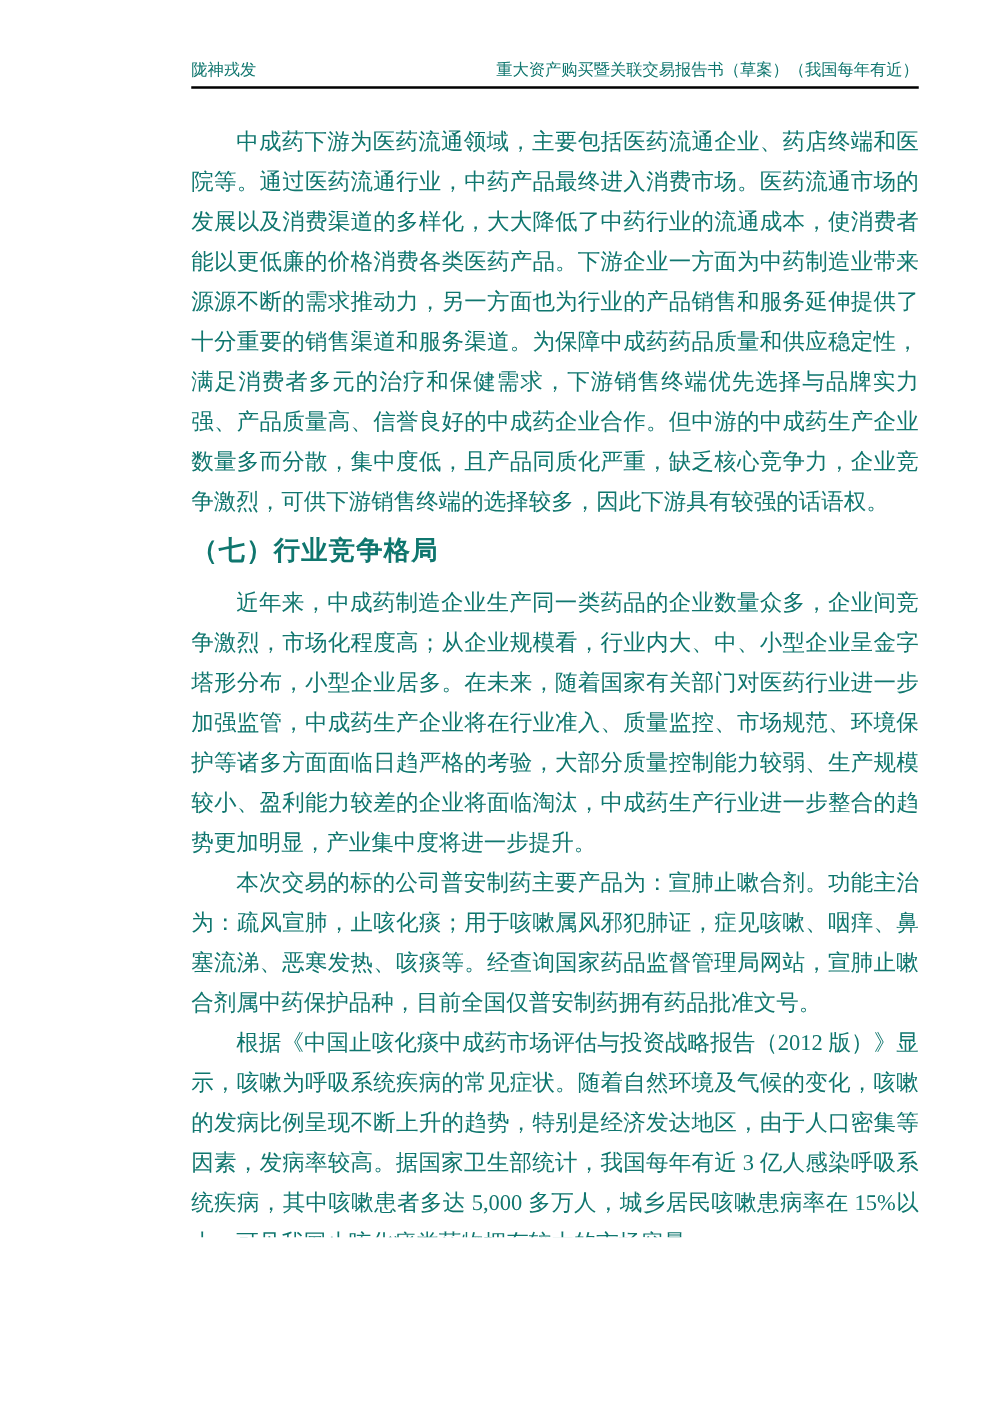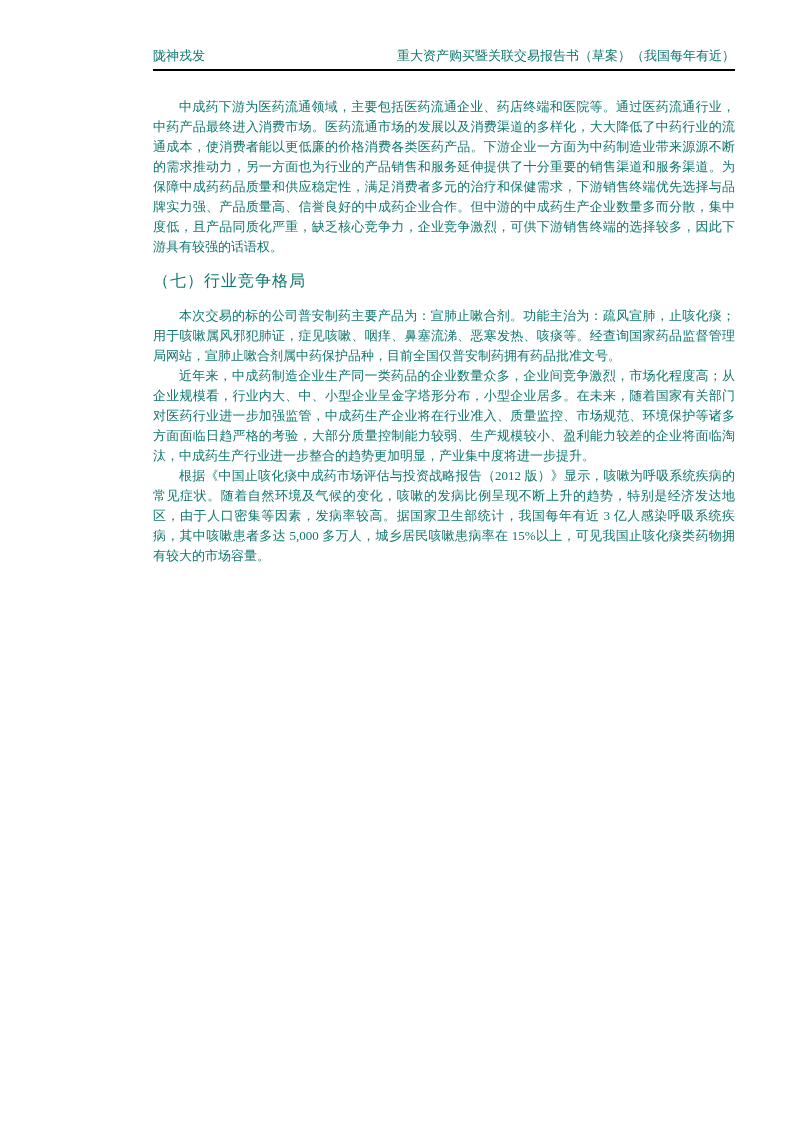--- a/index.html
+++ b/index.html
@@ -32,30 +32,30 @@
     white-space: nowrap;
   }
   .doc-body {
     position: absolute;
     left: 118px;
     top: 97px;
     width: 582px;
   }
   .para {
     margin: 0;
-    font-size: 13px;
-    line-height: 20px;
+    font-size: 18px;
+    line-height: 32px;
     text-align: justify;
     text-indent: 2em;
     word-break: break-all;
   }
   .heading {
     font-family: "Liberation Sans", "DejaVu Sans", sans-serif;
-    font-weight: normal;
-    font-size: 16px;
+    font-weight: bold;
+    font-size: 21px;
     line-height: 30px;
     letter-spacing: 1px;
     margin: 9px 0 10px 0;
   }
   .footer {
     position: absolute;
     right: 93px;
     top: 1021px;
     font-size: 13px;
     font-weight: normal;
@@ -68,22 +68,22 @@
 <div class="page">
 
   <div class="header">
     <span>陇神戎发</span>
     <span>重大资产购买暨关联交易报告书（草案）（我国每年有近）</span>
   </div>
 
   <div class="doc-body">
     <p class="para">中成药下游为医药流通领域，主要包括医药流通企业、药店终端和医院等。通过医药流通行业，中药产品最终进入消费市场。医药流通市场的发展以及消费渠道的多样化，大大降低了中药行业的流通成本，使消费者能以更低廉的价格消费各类医药产品。下游企业一方面为中药制造业带来源源不断的需求推动力，另一方面也为行业的产品销售和服务延伸提供了十分重要的销售渠道和服务渠道。为保障中成药药品质量和供应稳定性，满足消费者多元的治疗和保健需求，下游销售终端优先选择与品牌实力强、产品质量高、信誉良好的中成药企业合作。但中游的中成药生产企业数量多而分散，集中度低，且产品同质化严重，缺乏核心竞争力，企业竞争激烈，可供下游销售终端的选择较多，因此下游具有较强的话语权。</p>
     <h2 class="heading">（七）行业竞争格局</h2>
+    <p class="para">近年来，中成药制造企业生产同一类药品的企业数量众多，企业间竞争激烈，市场化程度高；从企业规模看，行业内大、中、小型企业呈金字塔形分布，小型企业居多。在未来，随着国家有关部门对医药行业进一步加强监管，中成药生产企业将在行业准入、质量监控、市场规范、环境保护等诸多方面面临日趋严格的考验，大部分质量控制能力较弱、生产规模较小、盈利能力较差的企业将面临淘汰，中成药生产行业进一步整合的趋势更加明显，产业集中度将进一步提升。</p>
     <p class="para">本次交易的标的公司普安制药主要产品为：宣肺止嗽合剂。功能主治为：疏风宣肺，止咳化痰；用于咳嗽属风邪犯肺证，症见咳嗽、咽痒、鼻塞流涕、恶寒发热、咳痰等。经查询国家药品监督管理局网站，宣肺止嗽合剂属中药保护品种，目前全国仅普安制药拥有药品批准文号。</p>
-    <p class="para">近年来，中成药制造企业生产同一类药品的企业数量众多，企业间竞争激烈，市场化程度高；从企业规模看，行业内大、中、小型企业呈金字塔形分布，小型企业居多。在未来，随着国家有关部门对医药行业进一步加强监管，中成药生产企业将在行业准入、质量监控、市场规范、环境保护等诸多方面面临日趋严格的考验，大部分质量控制能力较弱、生产规模较小、盈利能力较差的企业将面临淘汰，中成药生产行业进一步整合的趋势更加明显，产业集中度将进一步提升。</p>
     <p class="para">根据《中国止咳化痰中成药市场评估与投资战略报告（2012 版）》显示，咳嗽为呼吸系统疾病的常见症状。随着自然环境及气候的变化，咳嗽的发病比例呈现不断上升的趋势，特别是经济发达地区，由于人口密集等因素，发病率较高。据国家卫生部统计，我国每年有近 3 亿人感染呼吸系统疾病，其中咳嗽患者多达 5,000 多万人，城乡居民咳嗽患病率在 15%以上，可见我国止咳化痰类药物拥有较大的市场容量。</p>
   </div>
 
   <div class="footer">
     <span>268 / 386</span>
   </div>
 
 </div>
 
 </body></html>

